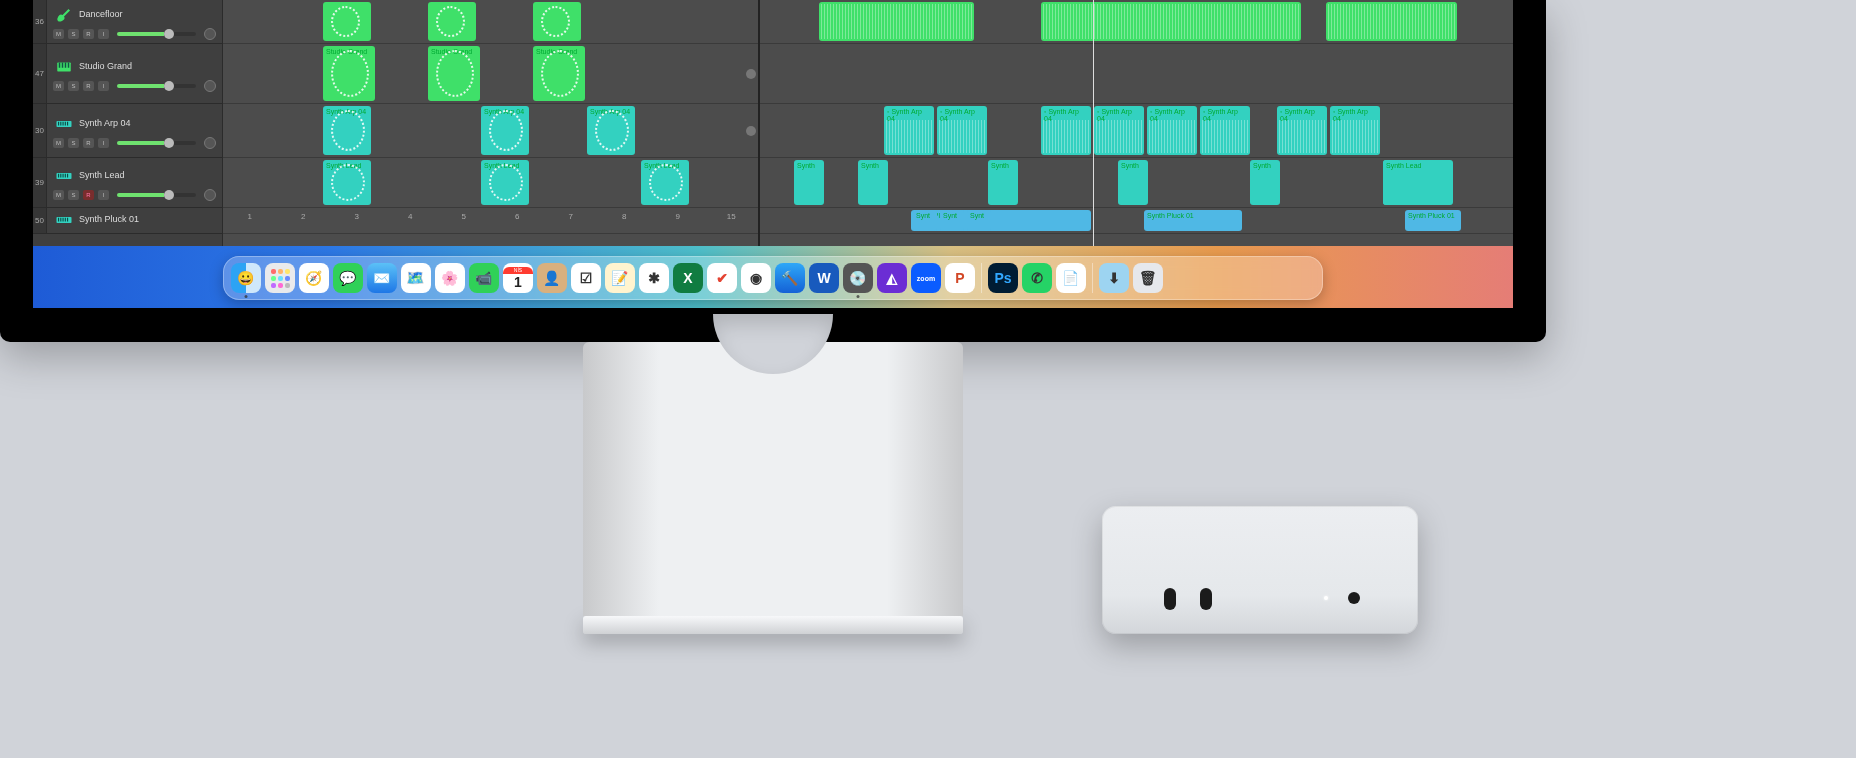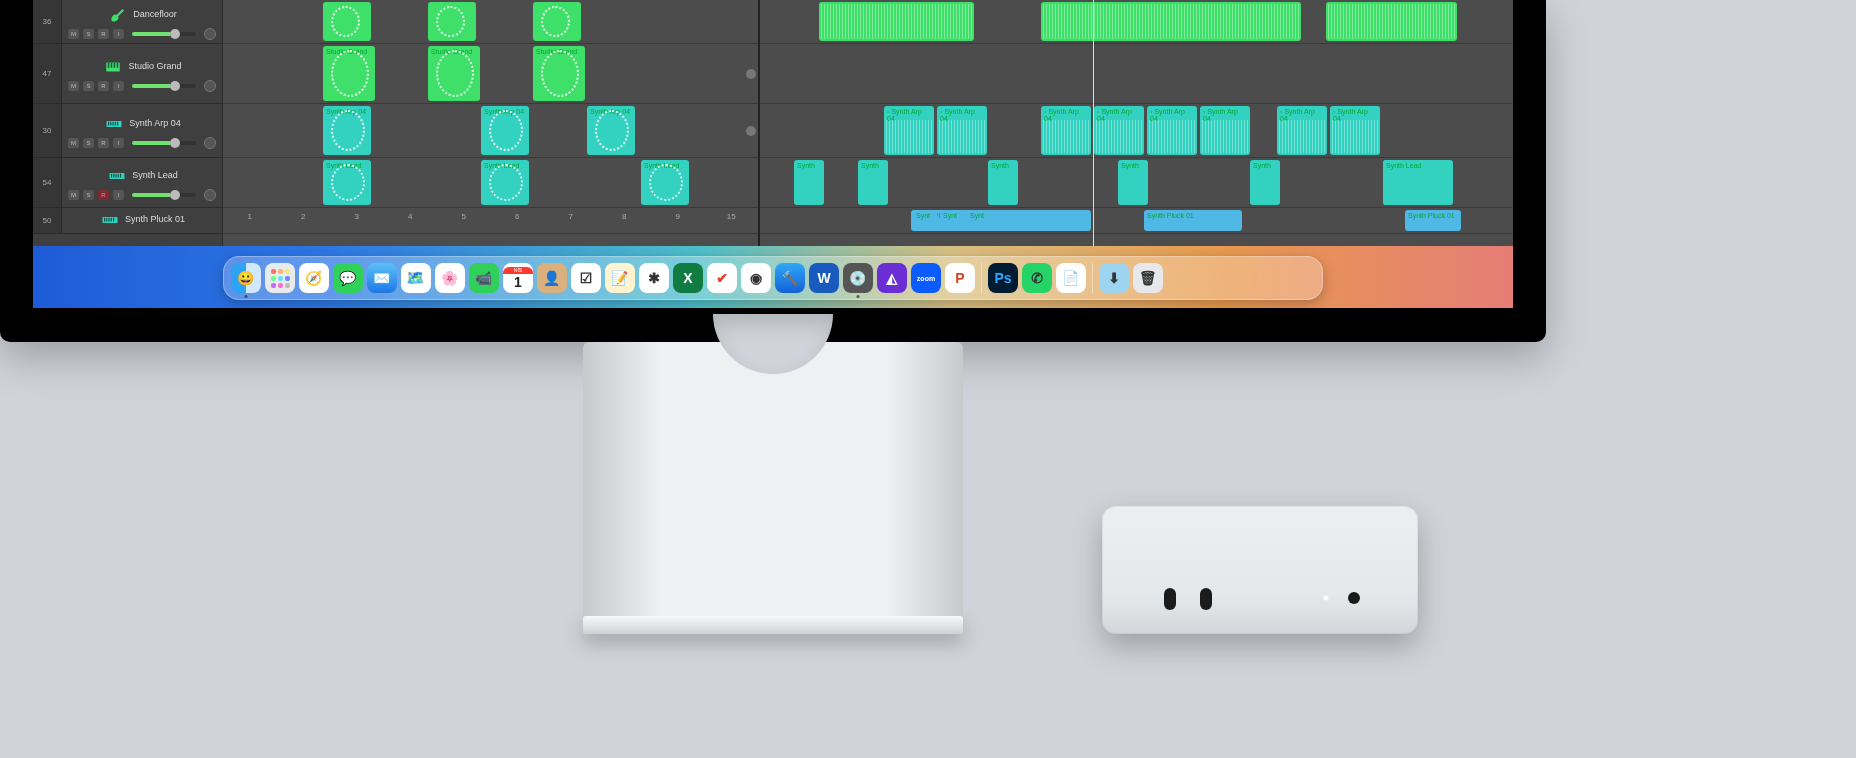--- a/index.html
+++ b/index.html
@@ -46,35 +46,34 @@
 }
 .track-row {
   position: relative;
   height: 50px;
   border-bottom: 1px solid #2b2b2b;
   display: flex;
   align-items: center;
 }
 .track-row.short { height: 26px; }
 .row-num {
-  width: 29px;
+  width: 14px;
   font-size: 8px;
   text-align: center;
   color: #aaa;
   background: #363636;
   align-self: stretch;
   display: flex;
   align-items: center;
   justify-content: center;
   border-right: 1px solid #2b2b2b;
 }
 .track-body {
   flex: 1;
   padding: 3px 6px;
-  text-align: center;
 }
 .track-icon {
   width: 22px; height: 22px;
   display: inline-flex;
   align-items: center;
   justify-content: center;
   vertical-align: middle;
   margin-right: 4px;
 }
 .track-name {
@@ -380,21 +379,21 @@
                 <span class="tb">M</span>
                 <span class="tb">S</span>
                 <span class="tb">R</span>
                 <span class="tb">I</span>
                 <div class="vol"></div>
                 <div class="pan"></div>
               </div>
             </div>
           </div>
           <div class="track-row" style="height: 50px;">
-            <div class="row-num">54</div>
+            <div class="row-num">39</div>
             <div class="track-body">
               <span class="track-name"><span class="track-icon">
                   <svg viewBox="0 0 24 24" width="18" height="18">
                     <rect fill="#33d1c0" x="2" y="8" width="20" height="8" rx="1"></rect>
                     <rect fill="#0a4b44" x="4" y="9" width="1.5" height="5"></rect>
                     <rect fill="#0a4b44" x="7" y="9" width="1.5" height="5"></rect>
                     <rect fill="#0a4b44" x="10" y="9" width="1.5" height="5"></rect>
                     <rect fill="#0a4b44" x="13" y="9" width="1.5" height="5"></rect>
                     <rect fill="#0a4b44" x="16" y="9" width="1.5" height="5"></rect>
                   </svg>

